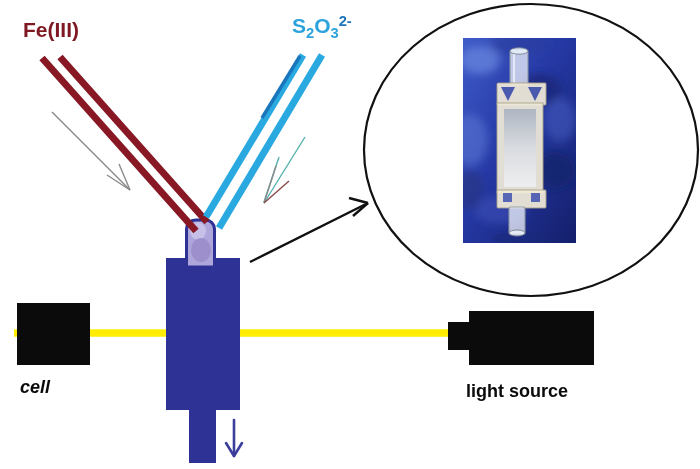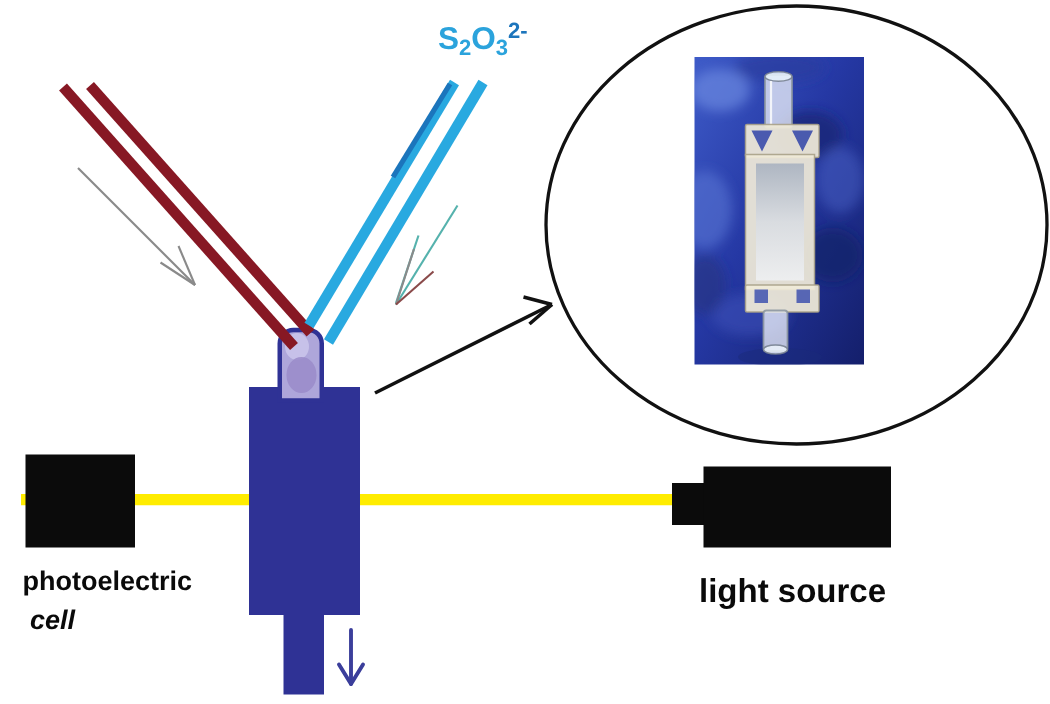--- a/index.html
+++ b/index.html
@@ -8,21 +8,21 @@
     overflow:hidden;font-family:"Liberation Sans", sans-serif;
   }
   .canvas svg{position:absolute;left:0;top:0;}
   .label{position:absolute;font-weight:700;white-space:nowrap;}
   .reagent-left-label{left:23px;top:18px;font-size:21px;color:var(--reagent-left);}
   .reagent-right-label{left:292px;top:13px;font-size:21px;color:var(--reagent-right);text-align:right;}
   .reagent-right-label sub{font-size:0.70em;vertical-align:-0.30em;}
   .reagent-right-label sup{font-size:0.70em;vertical-align:0.50em;color:var(--reagent-right-charge);}
   .detector-label{left:15px;top:374px;font-size:18px;color:#0a0a0a;line-height:26px;}
   .detector-label .line2{padding-left:5px;font-style:italic;}
-  .source-label{left:466px;top:381px;font-size:22px;color:#0a0a0a;}
+  .source-label{left:466px;top:381px;font-size:18px;color:#0a0a0a;}
 
   
   .red-line{stroke:var(--tube-red);stroke-width:7;fill:none;}
   .cyan-line{stroke:var(--tube-cyan);stroke-width:7;fill:none;}
   .cyan-dark{stroke:var(--tube-cyan-dark);stroke-width:3.5;fill:none;}
   .beam{stroke:var(--beam-yellow);stroke-width:7.5;fill:none;}
   .hw{fill:var(--hardware-black);stroke:none;}
   .chamber{fill:var(--chamber-blue);stroke:none;}
   .mixer{fill:var(--mixer-purple);stroke:var(--chamber-blue);stroke-width:3;}
   .mixer-patch{fill:var(--mixer-purple-dark);stroke:none;opacity:.85;}
@@ -144,22 +144,22 @@
       <line class="callout" x1="353" y1="216" x2="368" y2="203"></line>
     </g>
 
     <g>
       <line class="outlet-arrow" x1="234" y1="420" x2="234" y2="455"></line>
       <line class="outlet-arrow" x1="226" y1="443" x2="234" y2="456"></line>
       <line class="outlet-arrow" x1="242" y1="443" x2="234" y2="456"></line>
     </g>
   </svg>
 
+  <div class="label reagent-left-label">Fe(III)</div>
 
   <div class="label reagent-right-label"><span>S</span><sub>2</sub><span>O</span><sub>3</sub><sup>2-</sup></div>
 
   <div class="label detector-label">
-    <div class="line1">photoelectric</div>
     <div class="line2">cell</div>
   </div>
 
   <div class="label source-label">light source</div>
 </div>
 
 </body></html>

